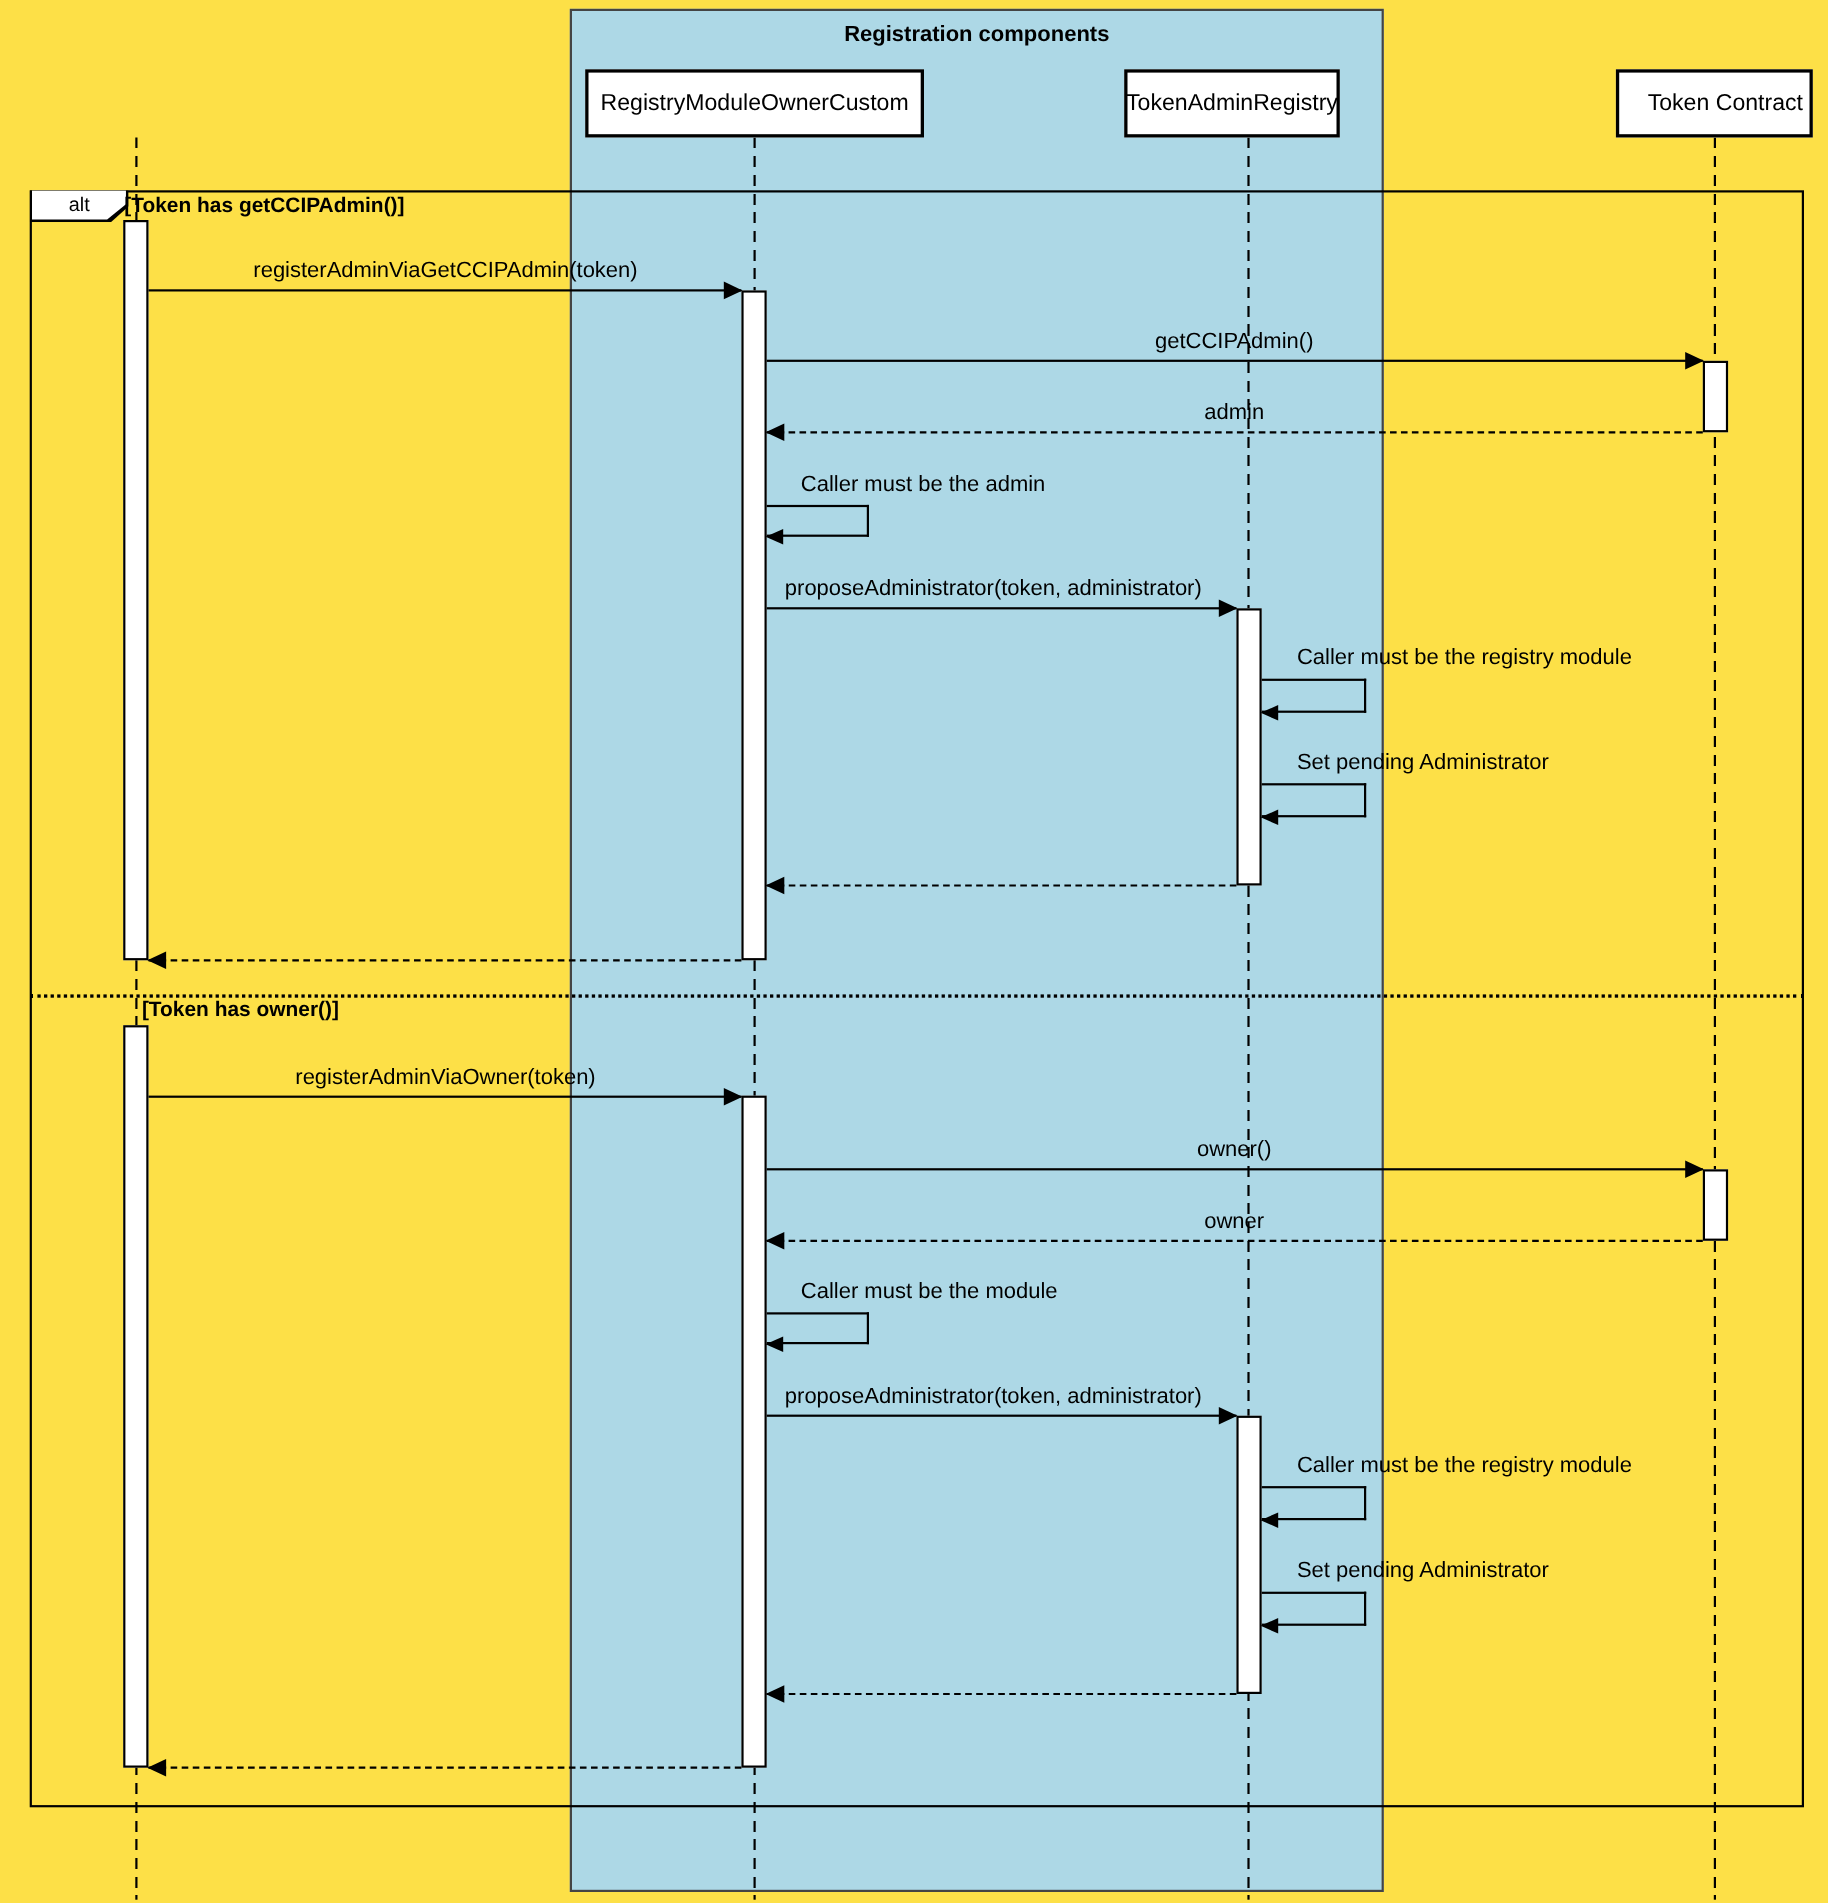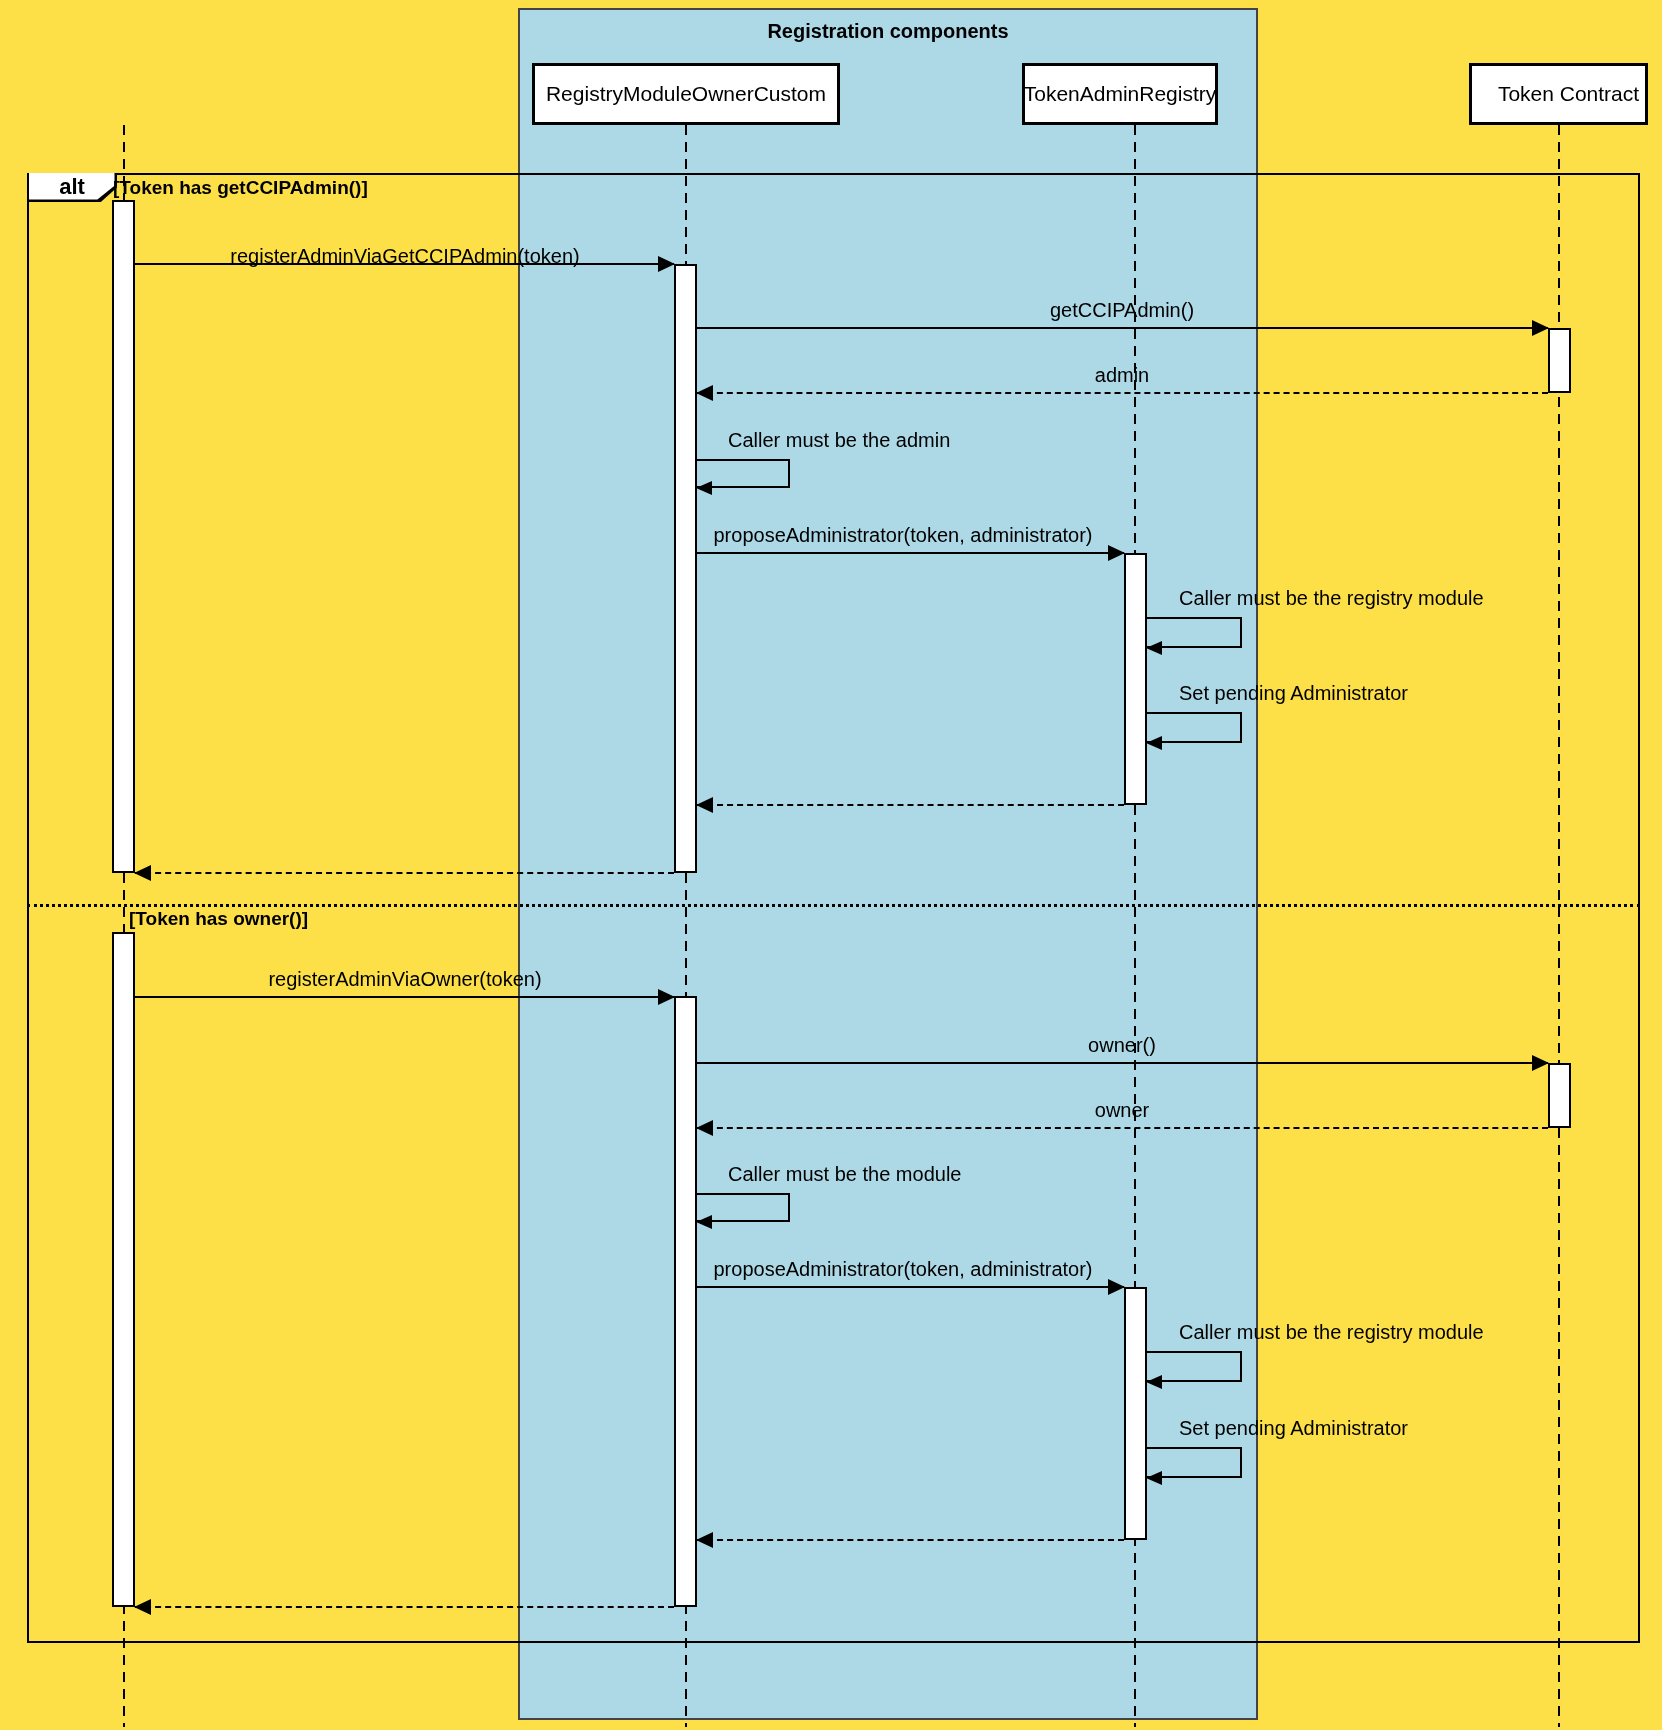--- a/index.html
+++ b/index.html
@@ -36,21 +36,21 @@
   }
 
   
   .altframe { left:27px; top:173px; width:1613px; height:1470px; border:2px solid #000; box-sizing:border-box; }
   .tab { left:27px; top:173px; width:90px; height:29px; }
   .tab .tab-bg { position:absolute; inset:0; background:#000;
     clip-path:polygon(0 0, 100% 0, 100% 50%, 82% 100%, 0 100%); }
   .tab .tab-fg { position:absolute; left:2px; top:0; right:2.5px; bottom:2.5px; background:#fff;
     clip-path:polygon(0 0, 100% 0, 100% 48%, 80% 100%, 0 100%); }
   .tab .tab-txt { position:absolute; inset:0; display:flex; align-items:center; justify-content:center;
-    font-size:22px; font-weight:bold; padding-bottom:2px; }
+    font-size:18px; font-weight:normal; padding-bottom:2px; }
   .guard { font-size:19px; font-weight:bold; white-space:nowrap; }
   .divider { left:27px; top:904px; width:1613px; height:0; border-top:3px dotted #000; }
 
   
   .activation { width:23px; background:#ffffff; border:2px solid #000; box-sizing:border-box; }
 
   
   .msg { height:0; border-top:2px solid #000; }
   .msg.dashed { border-top-style:dashed; }
   .head { position:absolute; width:0; height:0; top:-9px;
@@ -98,21 +98,21 @@
   <div class="abs activation" style="left:674px; top:264px; height:609px;"></div>
   <div class="abs activation" style="left:674px; top:996px; height:611px;"></div>
   <div class="abs activation" style="left:1124px; top:553px; height:252px;"></div>
   <div class="abs activation" style="left:1124px; top:1287px; height:253px;"></div>
   <div class="abs activation" style="left:1548px; top:328px; height:65px;"></div>
   <div class="abs activation" style="left:1548px; top:1063px; height:65px;"></div>
 
   <div class="abs msg" style="left:135px; top:263px; width:539px;">
     <div class="head right"></div>
   </div>
-  <div class="abs lbl ctr" style="left:405px; top:244px;">registerAdminViaGetCCIPAdmin(token)</div>
+  <div class="abs lbl ctr" style="left:405px; top:234px;">registerAdminViaGetCCIPAdmin(token)</div>
 
   <div class="abs msg" style="left:697px; top:327px; width:851px;">
     <div class="head right"></div>
   </div>
   <div class="abs lbl ctr" style="left:1122px; top:298px;">getCCIPAdmin()</div>
 
   <div class="abs msg dashed" style="left:697px; top:392px; width:851px;">
     <div class="head left"></div>
   </div>
   <div class="abs lbl ctr" style="left:1122px; top:363px;">admin</div>

